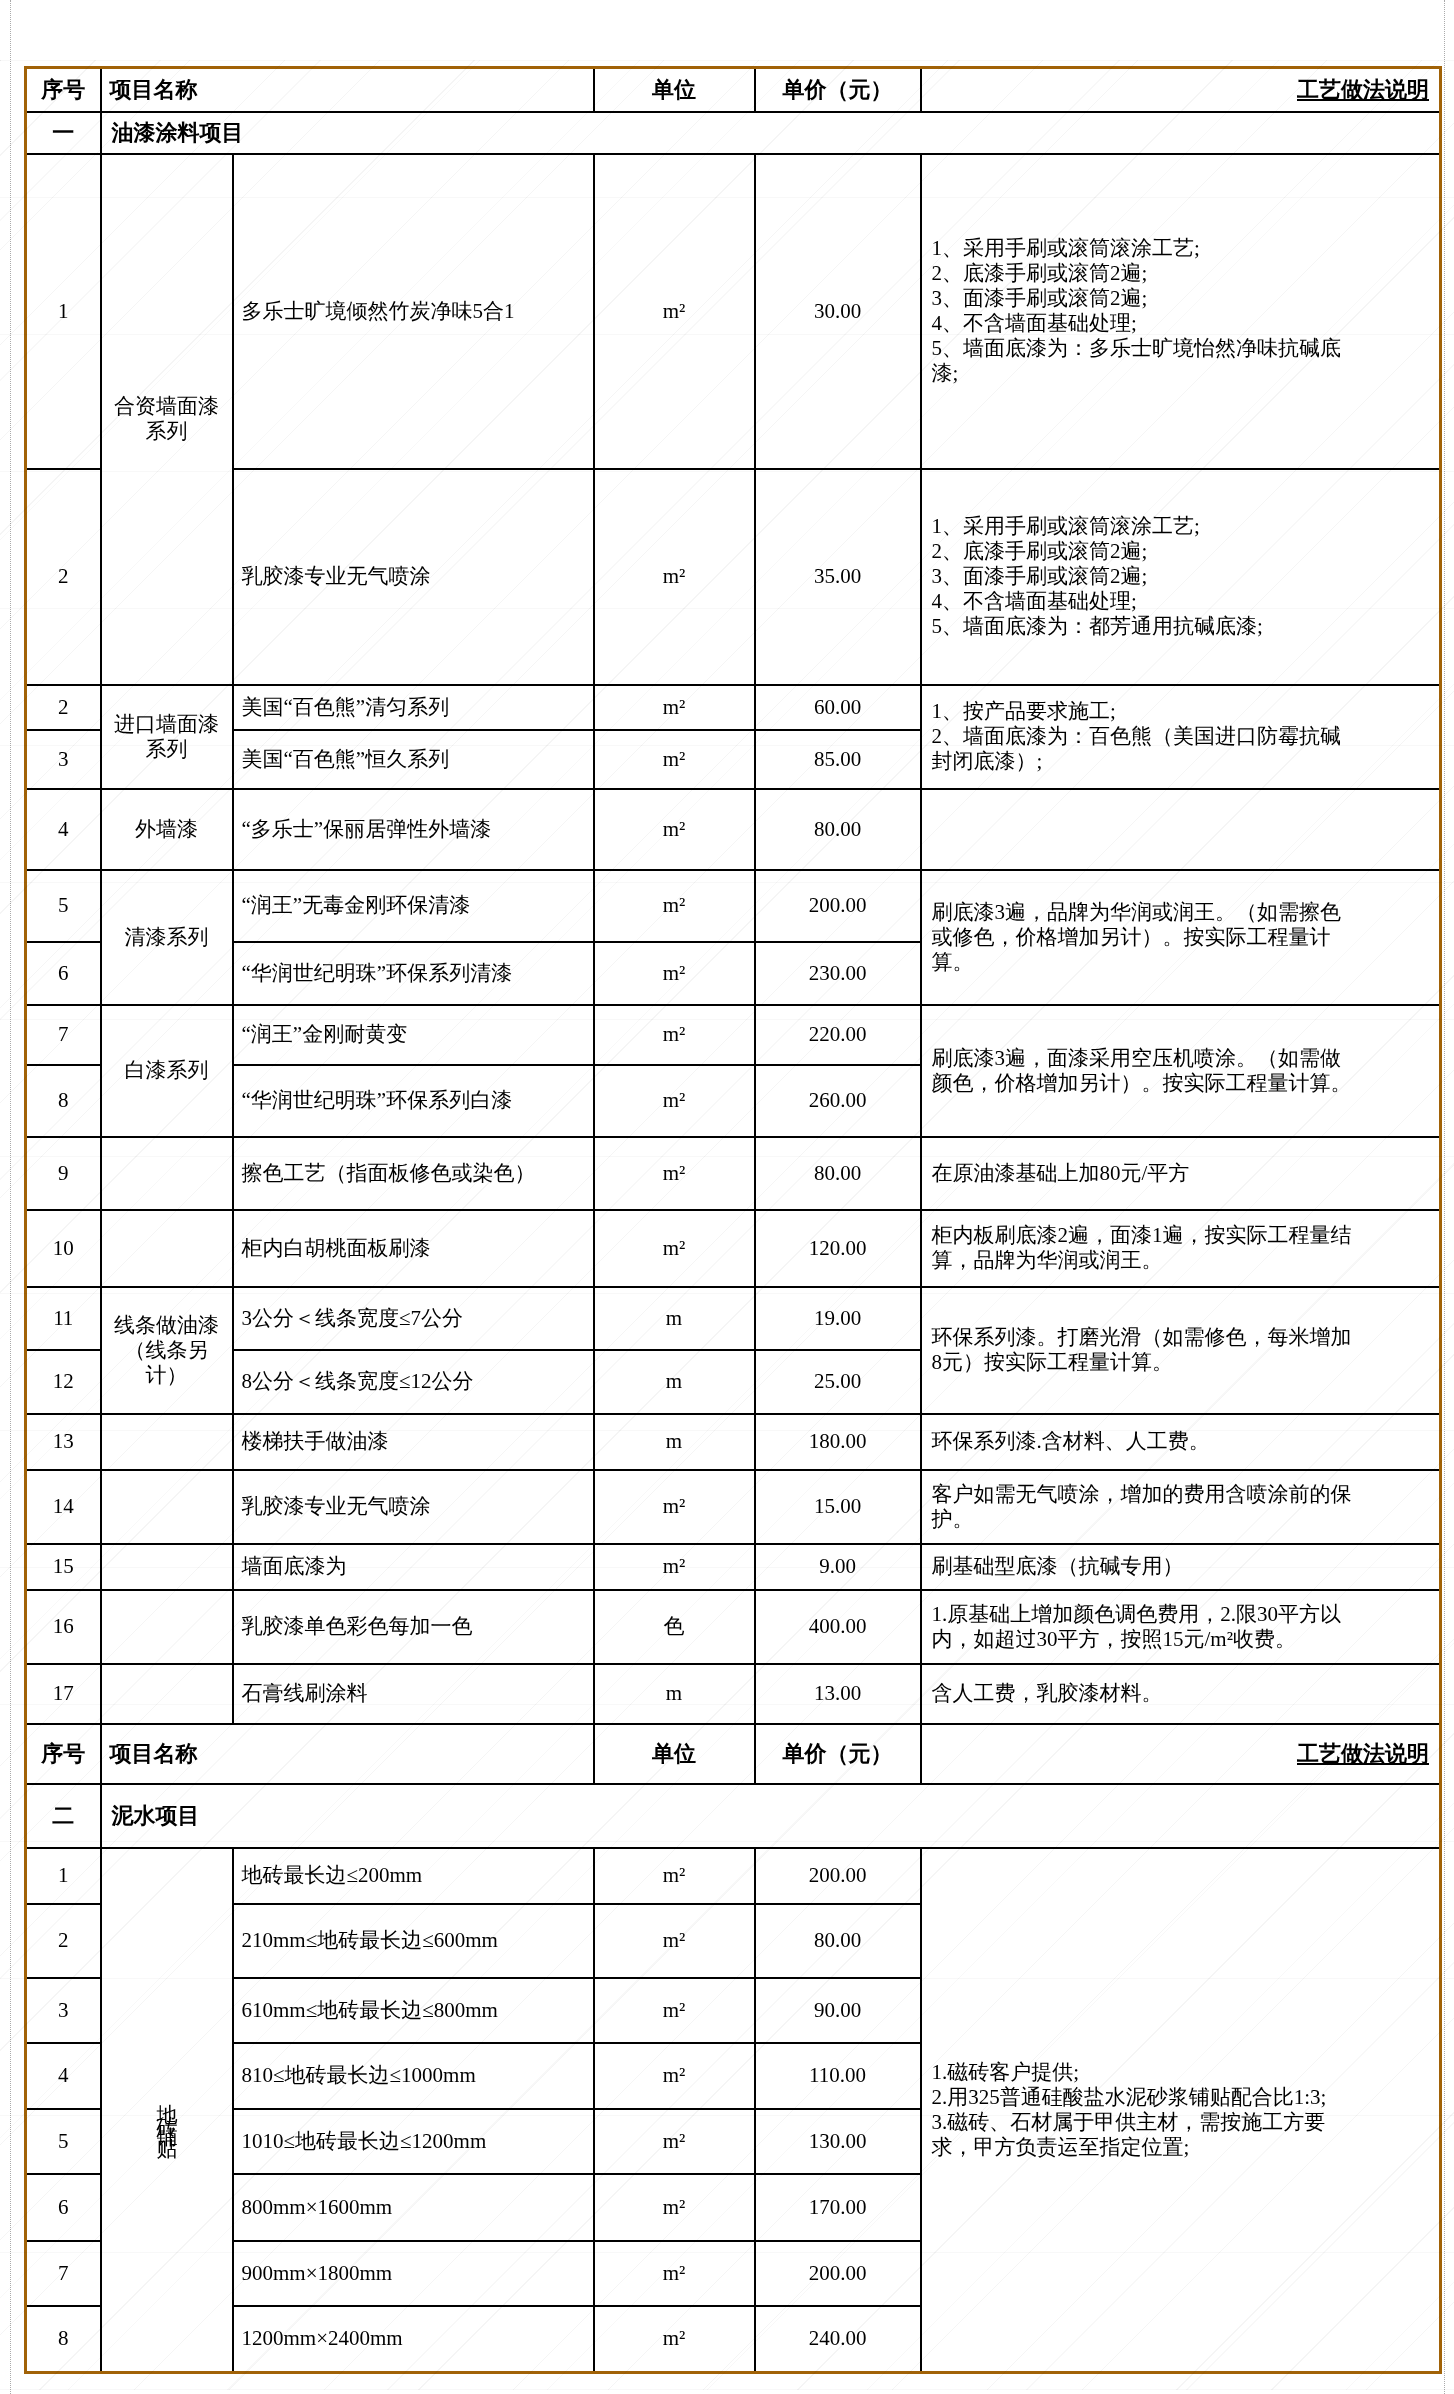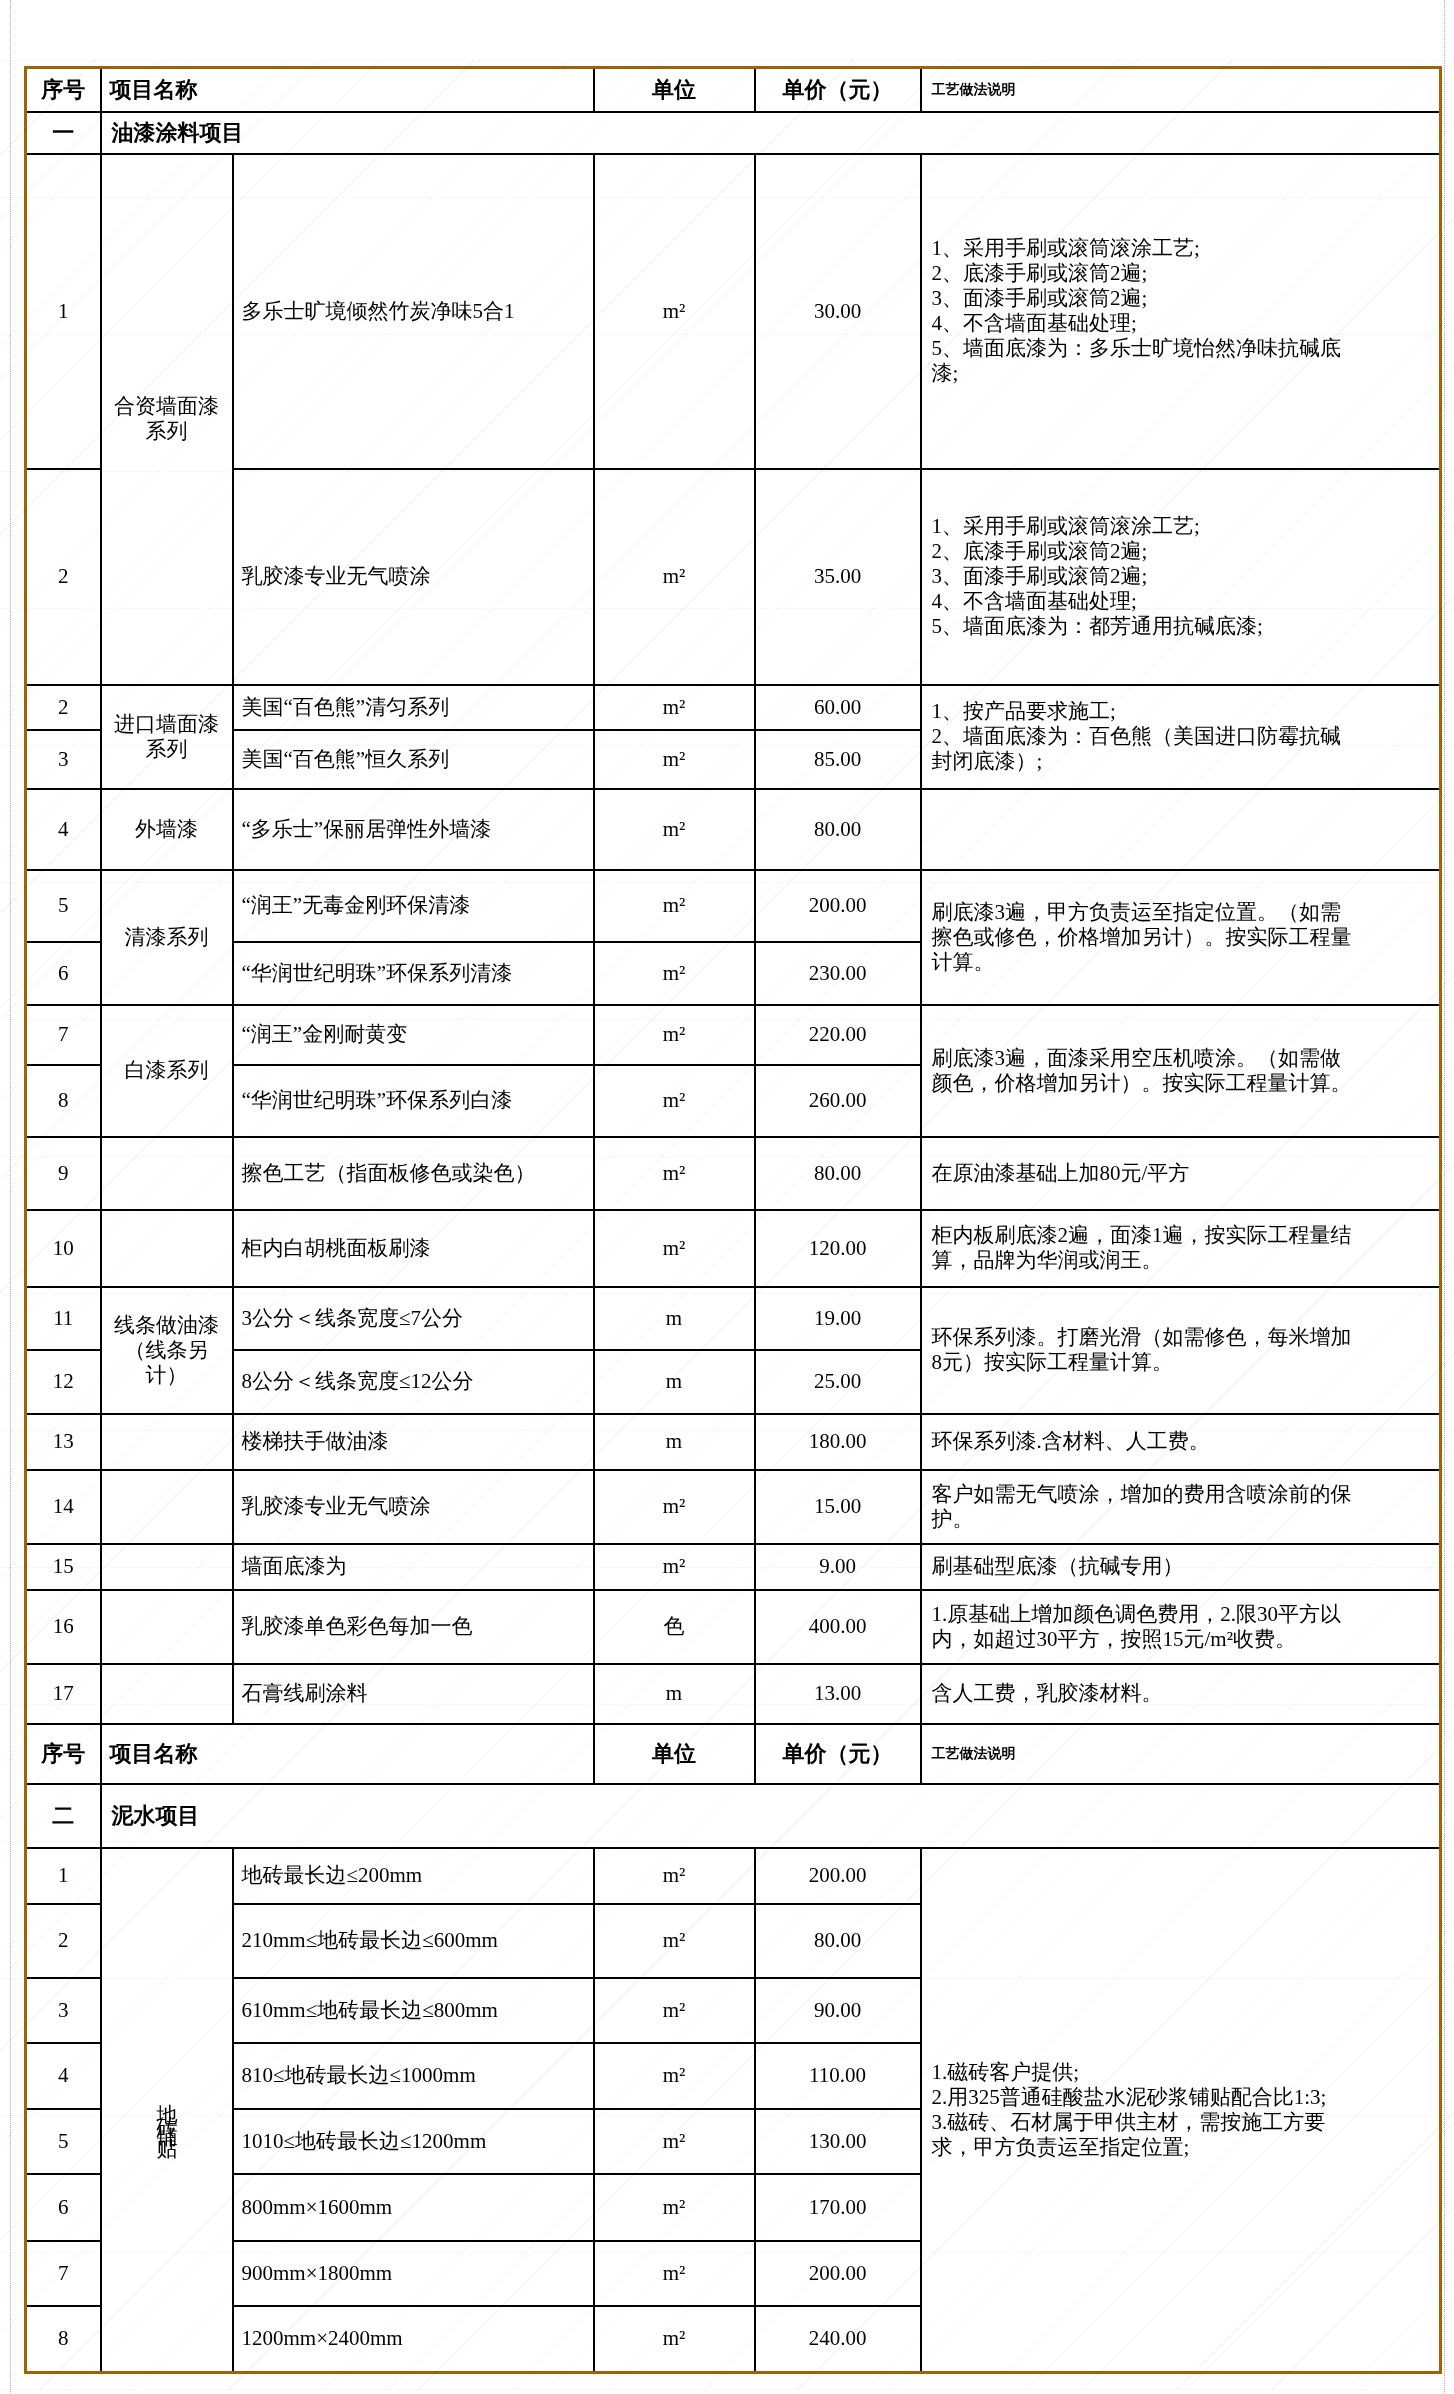--- a/index.html
+++ b/index.html
@@ -21,22 +21,22 @@
   td.c-no{text-align:center;padding:2px 2px;}
   td.c-group{text-align:center;padding:2px 4px;}
   td.c-name{text-align:left;padding:2px 14px 2px 8px;}
   td.c-unit{text-align:center;}
   td.c-price{text-align:center;}
   td.c-desc{text-align:left;white-space:pre-line;padding:3px 80px 3px 10px;line-height:25px;}
   td.c-sec{text-align:center;font-weight:bold;font-size:22px;}
   td.c-sectitle{text-align:left;font-weight:bold;font-size:22px;padding-left:10px;}
   td.vert{writing-mode:vertical-lr;text-orientation:upright;letter-spacing:0.55em;
     text-align:center;padding:2px 0;}
-  tr[data-name="table-header-row"] td.c-desc{text-align:left;font-weight:bold;font-size:14px;
-    white-space:nowrap;padding:2px 10px;}
+  tr[data-name="table-header-row"] td.c-desc{text-align:right;font-weight:bold;font-size:22px;
+    white-space:nowrap;padding:2px 10px;text-decoration:underline;}
 </style>
 </head>
 <body>
 
 <div id="page" data-name="quotation-page">
   <div class="margin-line" style="left:10px" data-name="page-margin-line-left"></div>
   <div class="margin-line" style="left:1444px" data-name="page-margin-line-right"></div>
   <table data-name="quotation-table">
     <colgroup>
       <col style="width:75px">
@@ -103,21 +103,21 @@
           <td class="c-unit" data-name="cell-unit">m²</td>
           <td class="c-price" data-name="cell-price">80.00</td>
           <td class="c-desc" data-name="cell-desc"></td>
         </tr>
         <tr data-name="item-row" style="height: 72px;">
           <td class="c-no" data-name="cell-no">5</td>
           <td rowspan="2" class="c-group" data-name="cell-group">清漆系列</td>
           <td class="c-name" data-name="cell-name">“润王”无毒金刚环保清漆</td>
           <td class="c-unit" data-name="cell-unit">m²</td>
           <td class="c-price" data-name="cell-price">200.00</td>
-          <td rowspan="2" class="c-desc" data-name="cell-desc">刷底漆3遍，甲方负责运至指定位置。（如需擦色或修色，价格增加另计）。按实际工程量计算。</td>
+          <td rowspan="2" class="c-desc" data-name="cell-desc">刷底漆3遍，品牌为华润或润王。（如需擦色或修色，价格增加另计）。按实际工程量计算。</td>
         </tr>
         <tr data-name="item-row" style="height: 63px;">
           <td class="c-no" data-name="cell-no">6</td>
           <td class="c-name" data-name="cell-name">“华润世纪明珠”环保系列清漆</td>
           <td class="c-unit" data-name="cell-unit">m²</td>
           <td class="c-price" data-name="cell-price">230.00</td>
         </tr>
         <tr data-name="item-row" style="height: 60px;">
           <td class="c-no" data-name="cell-no">7</td>
           <td rowspan="2" class="c-group" data-name="cell-group">白漆系列</td>

